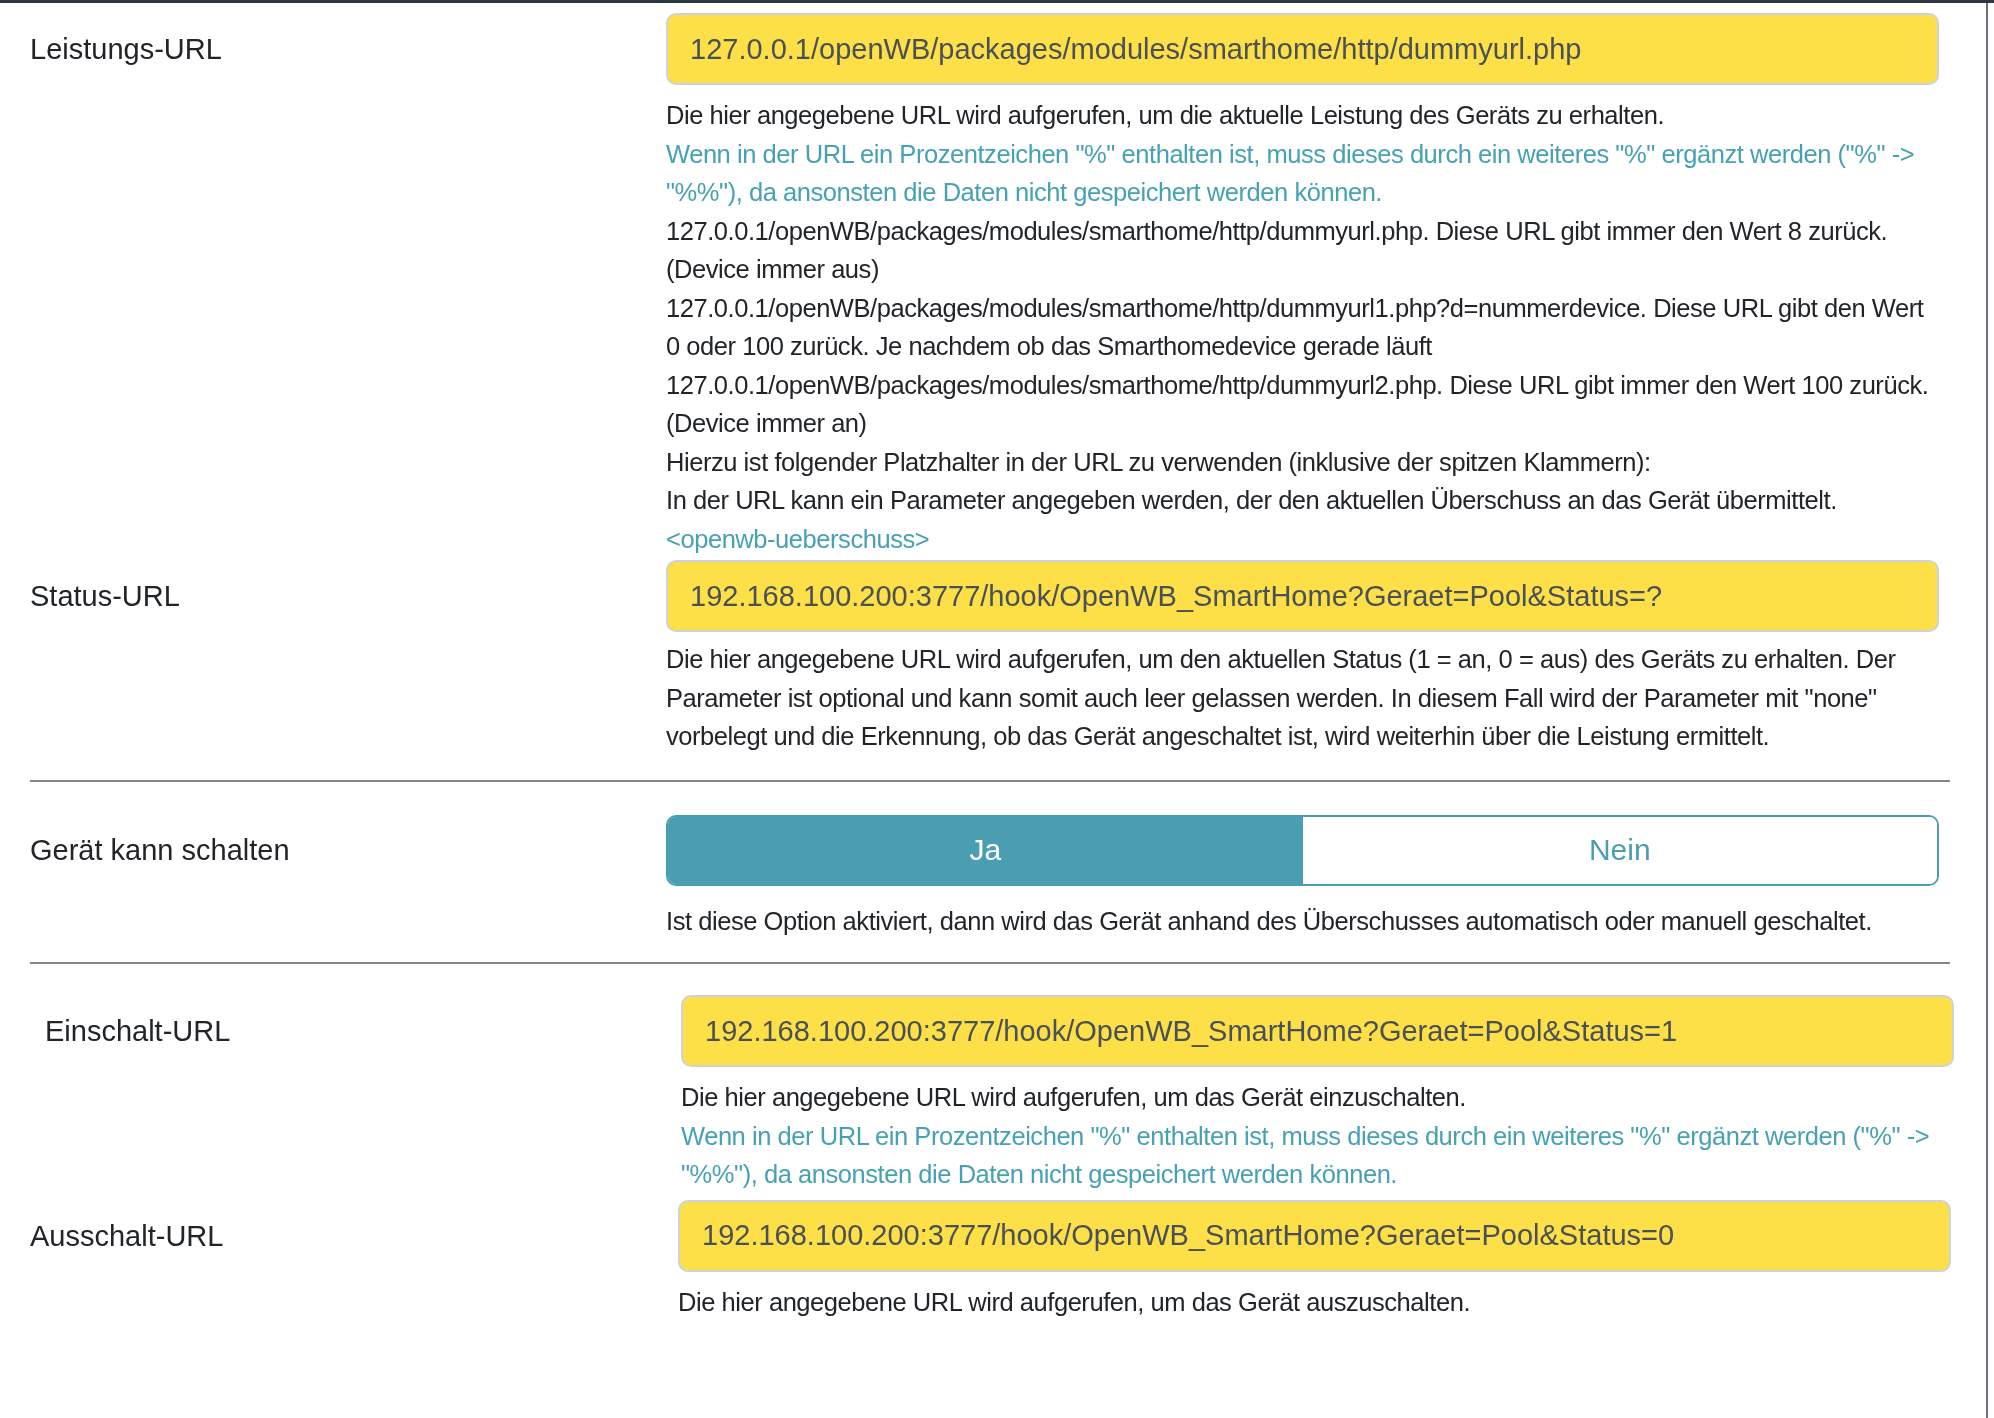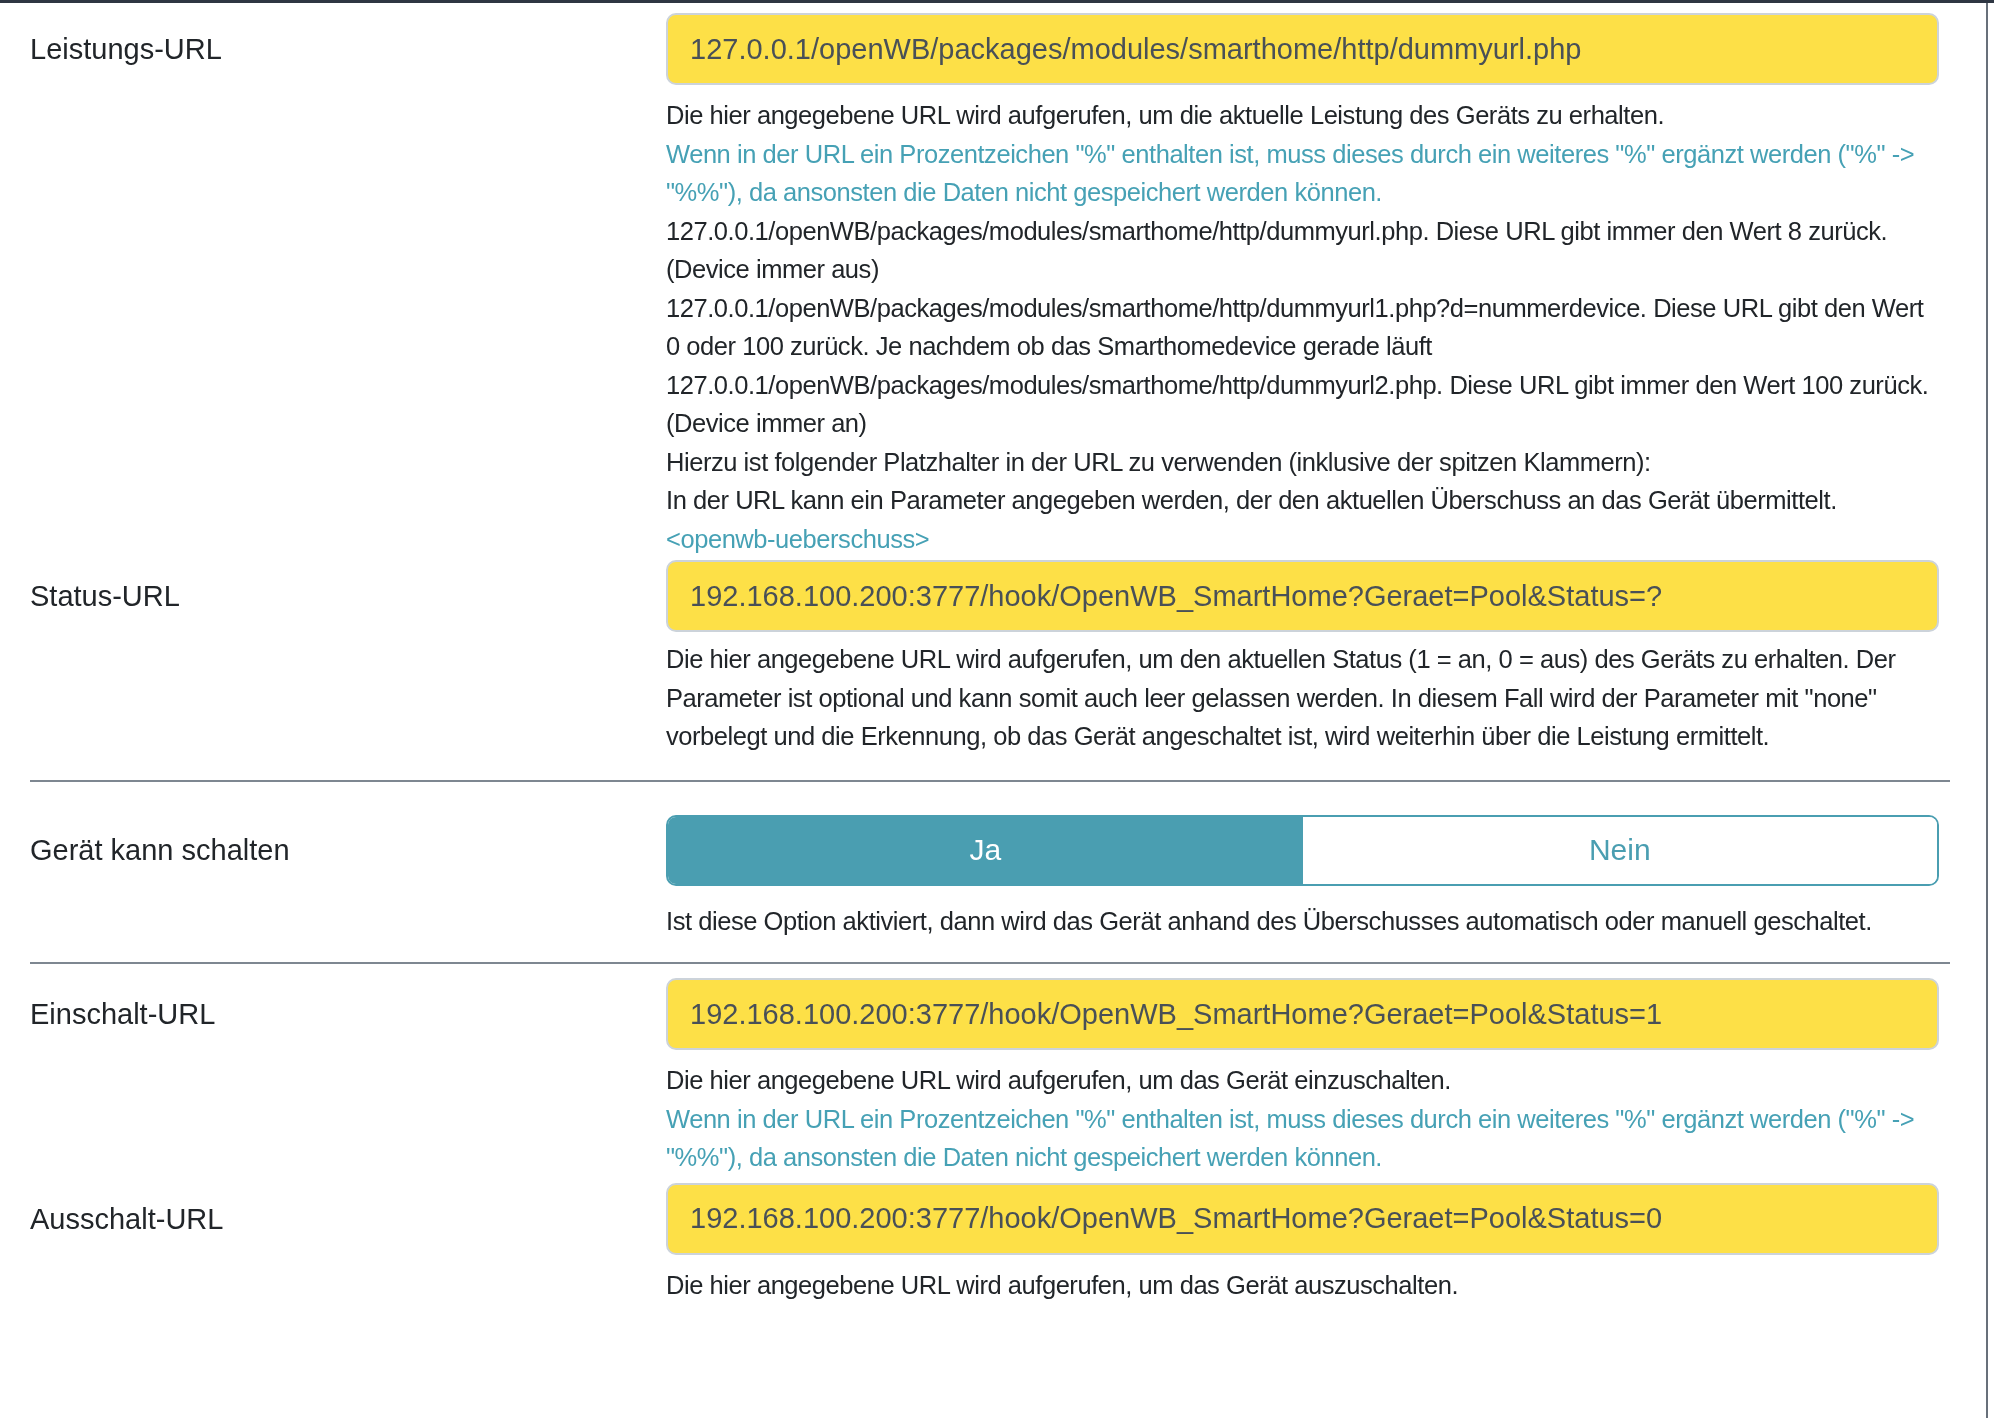--- a/index.html
+++ b/index.html
@@ -71,22 +71,22 @@
   }
 
   
   #row-leistung  { margin-top: 10px; }
   #row-status    { margin-top: 2px;  }
   #row-status    .help { margin-top: 8px; }
   #divider-1     { margin-top: 24px; }
   #row-schalten  { margin-top: 33px; }
   #row-schalten  .help { margin-top: 16px; }
   #divider-2     { margin-top: 22px; }
-  #row-einschalt { margin-top: 14px; }
-  #row-ausschalt { margin-top: 6px;  }
+  #row-einschalt { margin-top: 31px; padding-left: 15px; }
+  #row-ausschalt { margin-top: 6px; gap: 12px;  }
 </style>
 </head>
 <body>
 
 <div class="top-border"></div>
 <div class="right-border"></div>
 
 <div class="content">
 
   <div class="form-row" id="row-leistung">

